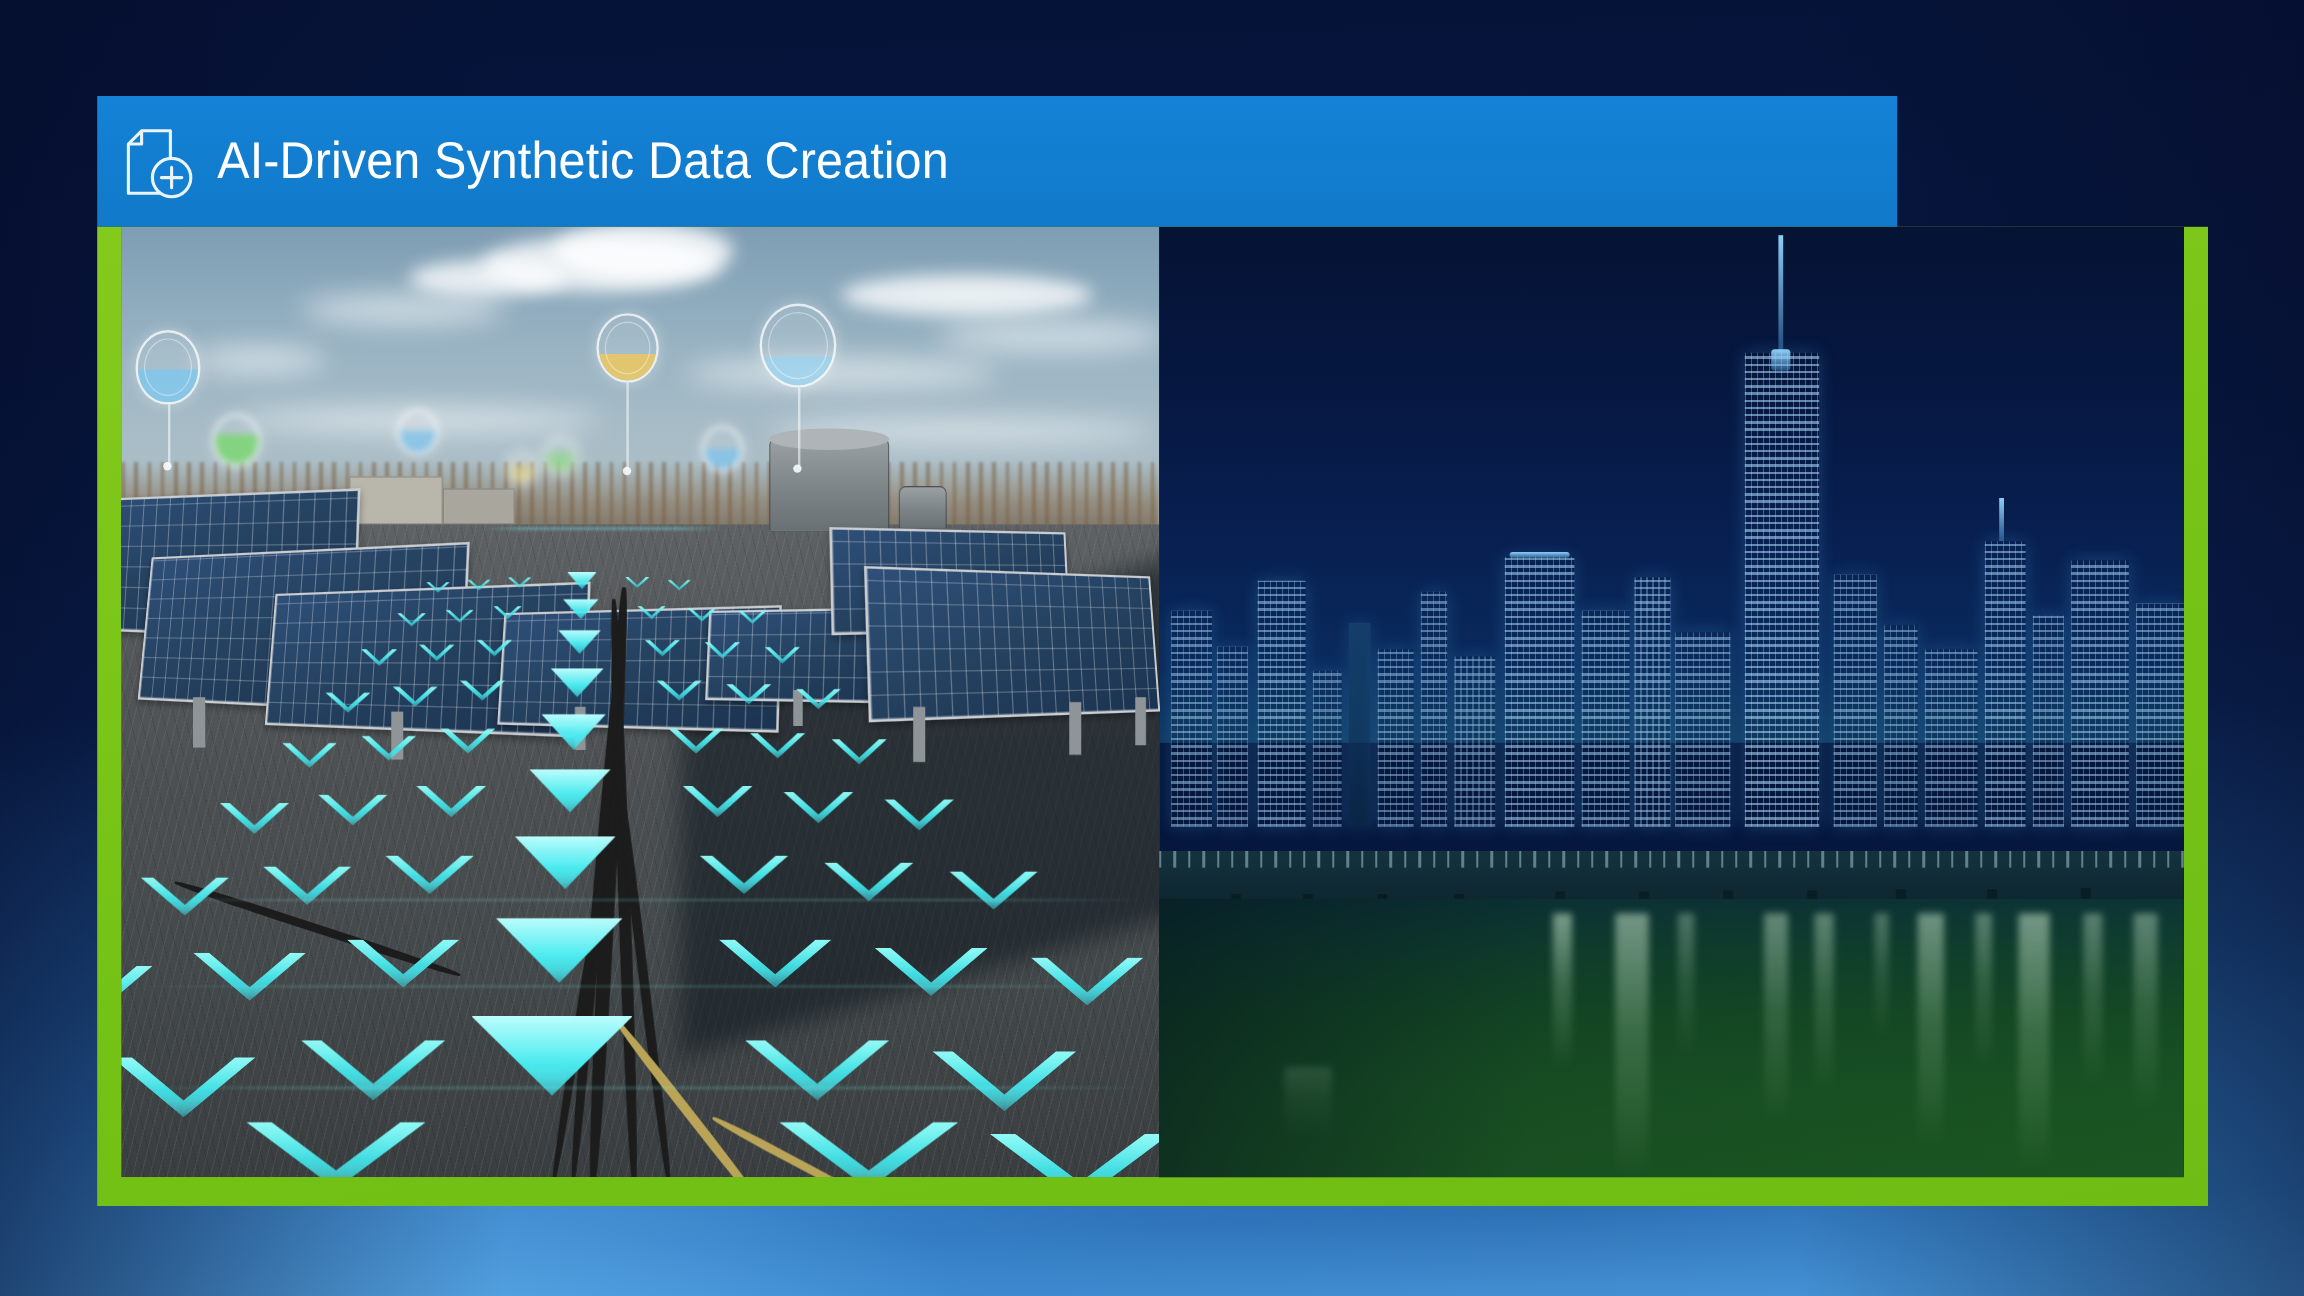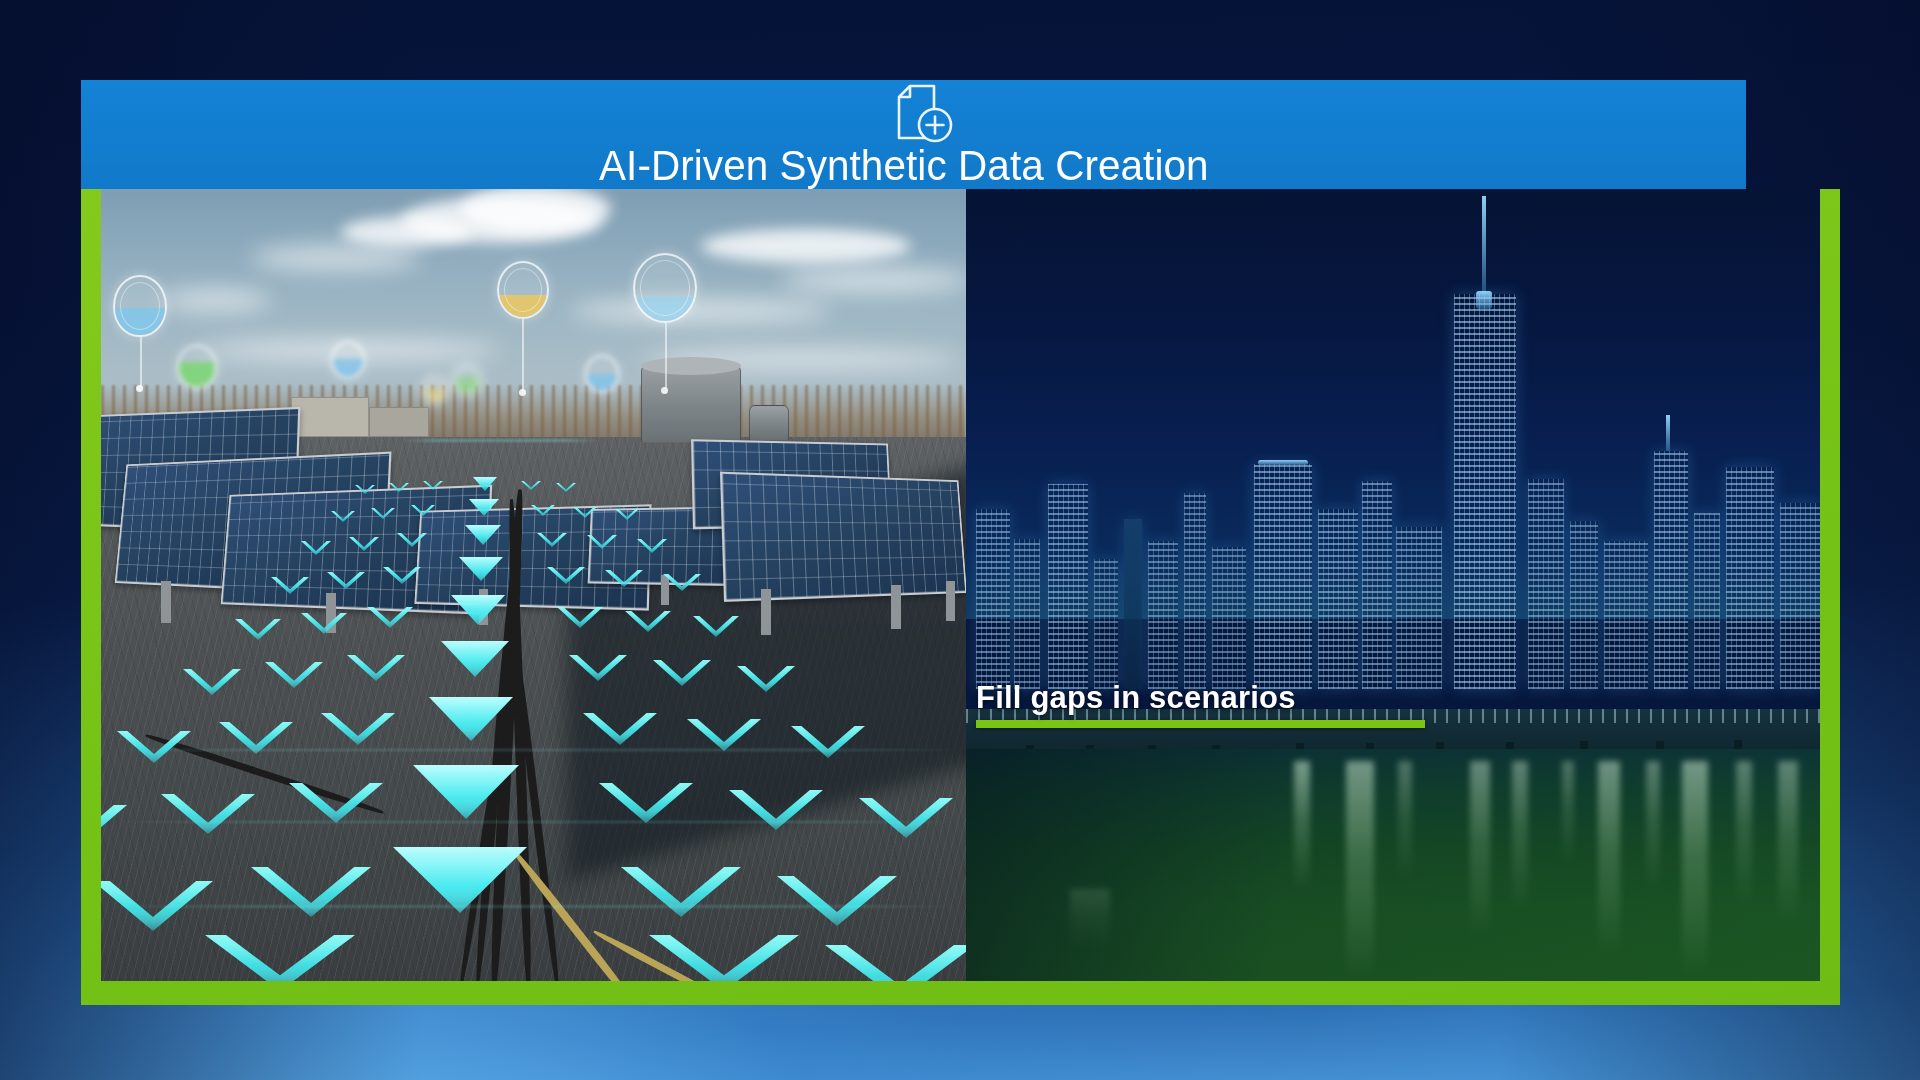--- a/index.html
+++ b/index.html
@@ -21,23 +21,23 @@
   #bg-vignette {
     position:absolute; inset:0;
     background:linear-gradient(90deg, rgba(4,12,40,0.55) 0%, rgba(4,12,40,0.0) 22%, rgba(4,12,40,0.0) 78%, rgba(4,12,40,0.5) 100%);
   }
 
   
   #slide { position:absolute; left:0; top:0; width:1920px; height:1080px; }
 
   
   #header {
-    position:absolute; left:81px; top:80px; width:1665px; height:109px;
+    position:absolute; left:81px; top:80px; width:1500px; height:109px;
     background:linear-gradient(180deg,#1482d6 0%,#1179c9 100%);
-    display:flex; align-items:center;flex-direction:column;
+    display:flex; align-items:center;
   }
   #header-icon { width:60px; height:64px; margin-left:21px; flex:0 0 auto; }
   #header-title {
     margin-left:19px; color:#ffffff; font-size:43px; font-weight:400;
     letter-spacing:0.1px; white-space:nowrap; line-height:1;
     font-family:"Liberation Sans", sans-serif;
     transform:scaleX(0.94); transform-origin:left center;
   }
 
   
@@ -443,21 +443,17 @@
         <div class="refl" style="left:504px;top:572px;width:20px;height:175px;opacity:.8;"></div>
         <div class="refl" style="left:546px;top:572px;width:16px;height:150px;opacity:.75;"></div>
         <div class="refl" style="left:596px;top:572px;width:12px;height:105px;opacity:.6;"></div>
         <div class="refl" style="left:632px;top:572px;width:22px;height:195px;opacity:.9;"></div>
         <div class="refl" style="left:680px;top:572px;width:14px;height:130px;opacity:.7;"></div>
         <div class="refl" style="left:716px;top:572px;width:26px;height:215px;opacity:.95;"></div>
         <div class="refl" style="left:770px;top:572px;width:16px;height:145px;opacity:.7;"></div>
         <div class="refl" style="left:812px;top:572px;width:20px;height:165px;opacity:.75;"></div>
         <div class="refl" style="left:104px;top:700px;width:40px;height:60px;opacity:.25;"></div>
 
-        <div id="caption">
-          <div id="caption-text">Fill gaps in scenarios</div>
-          <div id="caption-rule"></div>
-        </div>
       </div>
 
     </div>
   </div>
 </div>
 
 </body></html>

